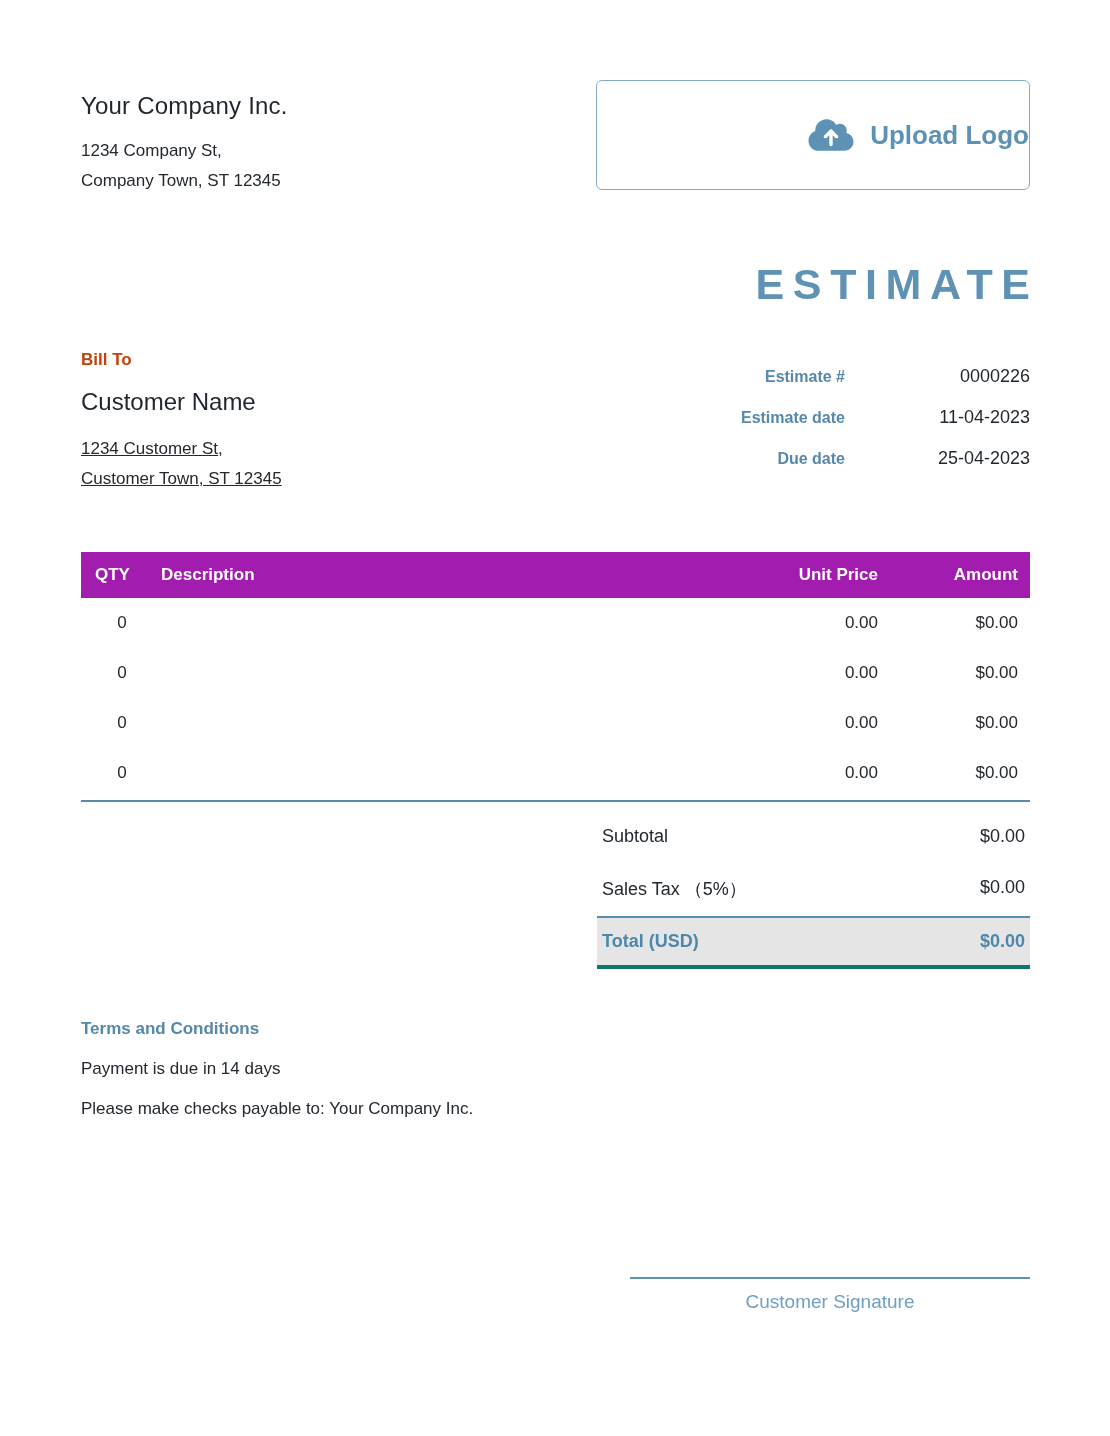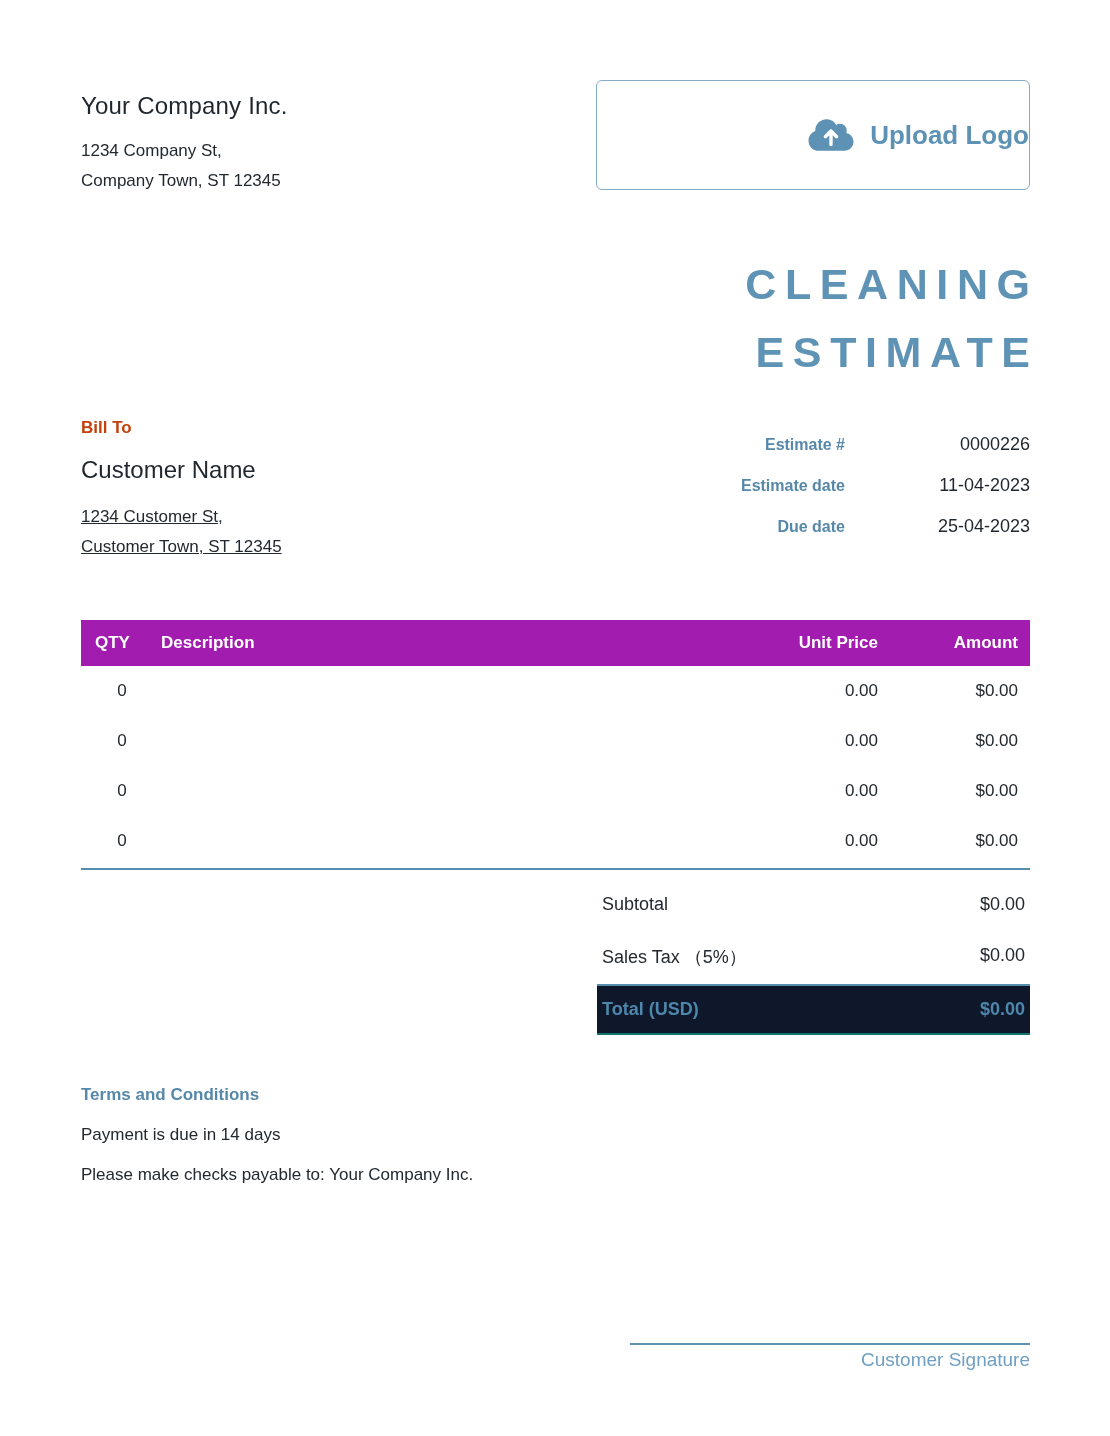--- a/index.html
+++ b/index.html
@@ -77,41 +77,41 @@
   .c-price { width: 170px; text-align: right; }
   .c-amount { width: 152px; text-align: right; padding-right: 12px; }
   .t-sep { border-bottom: 2px solid #568cad; margin-top: 2px; }
 
   
   .totals { width: 433px; margin-left: auto; font-size: 18px; }
   .totals-row { display: flex; justify-content: space-between; padding: 15px 5px; }
   .totals-row.first { padding-top: 24px; }
   .total-final {
     display: flex; justify-content: space-between;
-    background: #0f172a;
+    background: #e5e5e5;
     border-top: 2px solid #568cad;
-    border-bottom: 2px solid #0f766e;
+    border-bottom: 4px solid #0f766e;
     padding: 13px 5px;
     font-weight: bold;
     color: #4d87ab;
   }
 
   
   .terms { margin-top: 50px; }
   .terms-heading { font-size: 17px; font-weight: bold; color: #5688aa; margin-bottom: 20px; }
   .terms-line { font-size: 17px; margin-bottom: 20px; color: #23292f; }
 
   
   .signature {
     width: 400px;
     margin-left: auto;
     margin-top: 158px;
     border-top: 2px solid #5d92b4;
-    text-align: right;
-    padding-top: 4px;
+    text-align: center;
+    padding-top: 12px;
   }
   .signature-label { font-size: 19px; color: #6f9fc2; }
 </style>
 </head>
 <body>
 
 <div class="page">
 
   <div class="header-row">
     <div class="company-block">
@@ -126,21 +126,20 @@
       <span>
         <svg class="cloud-svg" viewBox="0 0 640 512" xmlns="http://www.w3.org/2000/svg">
           <path fill="#5d92b4" d="M144 480C64.5 480 0 415.5 0 336c0-62.8 40.2-116.2 96.2-135.9c-.1-2.7-.2-5.4-.2-8.1c0-88.4 71.6-160 160-160c59.3 0 111 32.2 138.7 80.2C409.9 102 428.3 96 448 96c53 0 96 43 96 96c0 12.2-2.3 23.8-6.4 34.6C596 238.4 640 290.1 640 352c0 70.7-57.3 128-128 128H144zm79-217c-9.4 9.4-9.4 24.6 0 33.9s24.6 9.4 33.9 0l39-39V392c0 13.3 10.7 24 24 24s24-10.7 24-24V257.9l39 39c9.4 9.4 24.6 9.4 33.9 0s9.4-24.6 0-33.9l-80-80c-9.4-9.4-24.6-9.4-33.9 0l-80 80z"></path>
         </svg>
       </span>
       <span class="upload-label">Upload Logo</span>
     </div>
   </div>
 
   <div class="doc-title">
-    <div>CLEANING</div>
     <div>ESTIMATE</div>
   </div>
 
   <div class="info-row">
     <div class="bill-to-block">
       <div class="bill-to-label">Bill To</div>
       <div class="customer-name">Customer Name</div>
       <div class="customer-address">
         <div>1234 Customer St,</div>
         <div>Customer Town, ST 12345</div>

